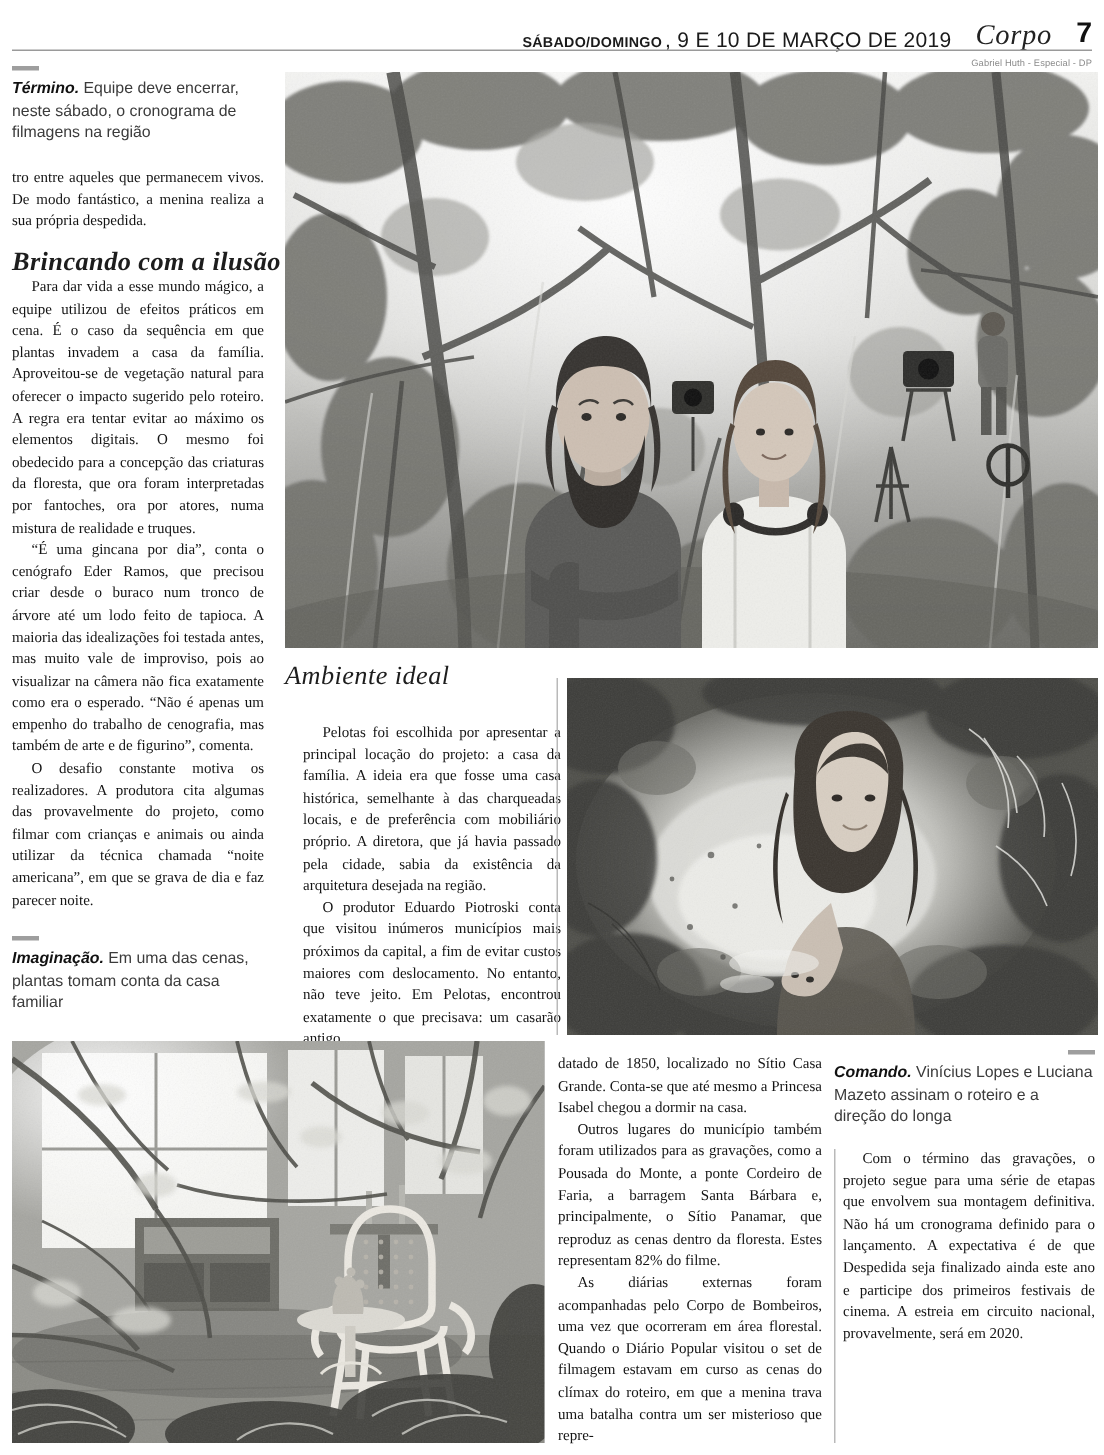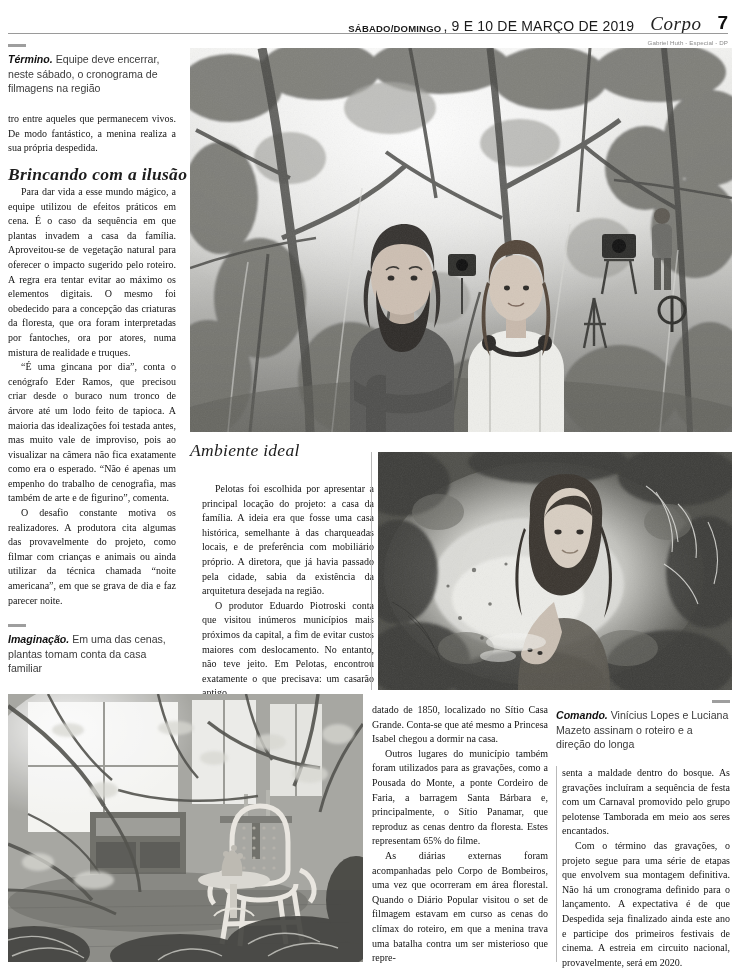--- a/index.html
+++ b/index.html
@@ -578,27 +578,26 @@
       <path d="M240 250 C262 236 290 236 312 248"></path>
       <path d="M260 262 C282 248 308 246 330 254"></path>
       <path d="M150 266 C168 252 196 252 214 262"></path>
     </g>
     <rect width="355" height="268" filter="url(#grain3)" opacity="0.5"></rect>
   </svg>
 </div>
 
 <div class="col" style="left:372px; top:703px; width:176px;">
   <p class="noindent">datado de 1850, localizado no Sítio Casa Grande. Conta-se que até mesmo a Princesa Isabel chegou a dormir na casa.</p>
-  <p>Outros lugares do município também foram utilizados para as gravações, como a Pousada do Monte, a ponte Cordeiro de Faria, a barragem Santa Bárbara e, principalmente, o Sítio Panamar, que reproduz as cenas dentro da floresta. Estes representam 65% do filme.</p>
+  <p>Outros lugares do município também foram utilizados para as gravações, como a Pousada do Monte, a ponte Cordeiro de Faria, a barragem Santa Bárbara e, principalmente, o Sítio Panamar, que reproduz as cenas dentro da floresta. Estes representam 82% do filme.</p>
   <p>As diárias externas foram acompanhadas pelo Corpo de Bombeiros, uma vez que ocorreram em área florestal. Quando o Diário Popular visitou o set de filmagem estavam em curso as cenas do clímax do roteiro, em que a menina trava uma batalha contra um ser misterioso que repre-</p>
 </div>
 
 <div class="vrule" style="left:556px; top:766px; height:196px;"></div>
 
 <div class="capbar" style="left:712px; top:700px;"></div>
 <div class="caption right-al" style="left:556px; top:708px; width:174px;">
   <span class="lead">Comando.</span><span> Vinícius Lopes e Luciana Mazeto assinam o roteiro e a direção do longa</span>
 </div>
 
 <div class="col" style="left:562px; top:766px; width:168px;">
-  <p class="noindent">senta a maldade dentro do bosque. As gravações incluíram a sequência de festa com um Carnaval promovido pelo grupo pelotense Tamborada em meio aos seres encantados.</p>
   <p>Com o término das gravações, o projeto segue para uma série de etapas que envolvem sua montagem definitiva. Não há um cronograma definido para o lançamento. A expectativa é de que Despedida seja finalizado ainda este ano e participe dos primeiros festivais de cinema. A estreia em circuito nacional, provavelmente, será em 2020.</p>
 </div>
 
 </body></html>

